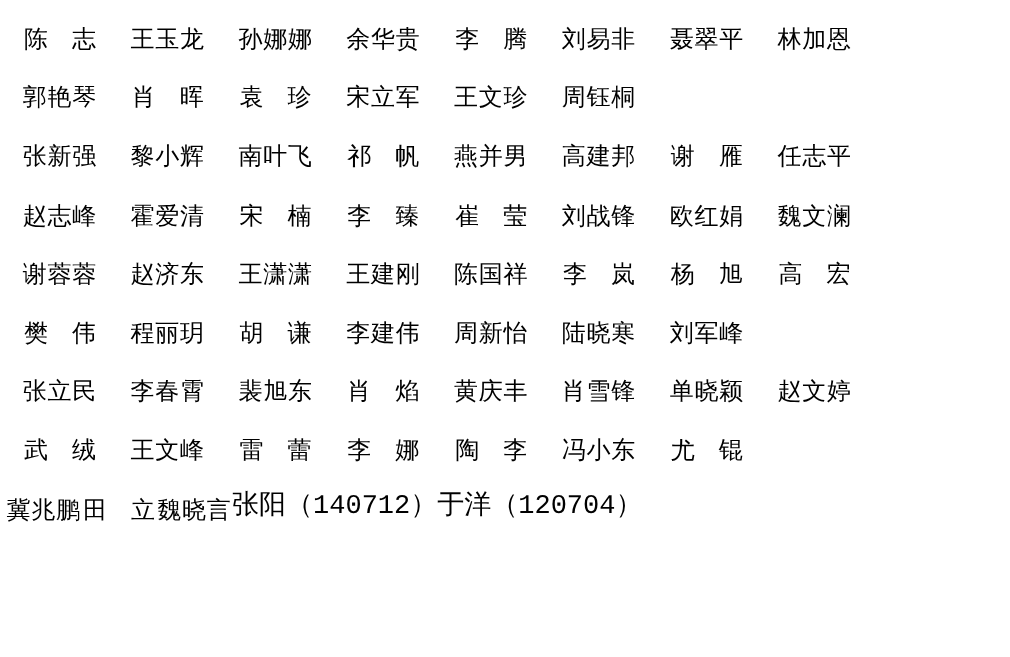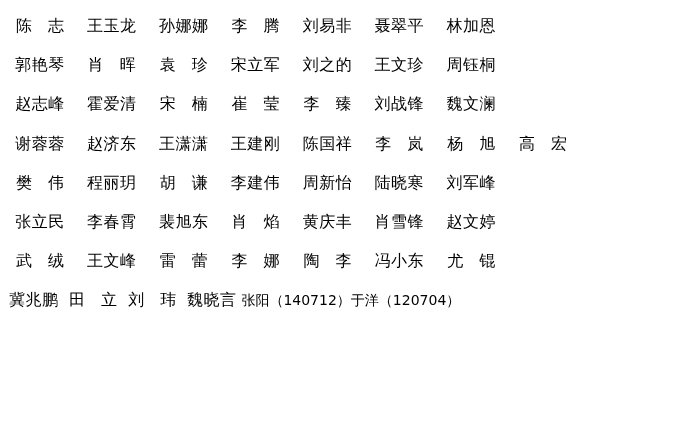--- a/index.html
+++ b/index.html
@@ -38,53 +38,65 @@
   .name-cell.spread2 {
     letter-spacing: 0px;
   }
   .name-cell.spread2 > .ch {
     display: inline-block;
   }
   .name-cell.spread2 > .ch:first-child {
     margin-right: 16px;
   }
   .name-cell.wide {
-    font-size: 14px;
+    font-size: 18px;
     letter-spacing: 0px;
+    font-family: Liberation Mono, monospace;
   }
 </style>
 </head>
 <body>
 
 <div id="name-grid">
     <div class="name-row">
       <div class="name-cell spread2"><span class="ch">陈</span><span class="ch">志</span></div>
       <div class="name-cell">王玉龙</div>
       <div class="name-cell">孙娜娜</div>
+      <div class="name-cell">余华贵</div>
       <div class="name-cell spread2"><span class="ch">李</span><span class="ch">腾</span></div>
       <div class="name-cell">刘易非</div>
       <div class="name-cell">聂翠平</div>
       <div class="name-cell">林加恩</div>
     </div>
     <div class="name-row">
       <div class="name-cell">郭艳琴</div>
       <div class="name-cell spread2"><span class="ch">肖</span><span class="ch">晖</span></div>
       <div class="name-cell spread2"><span class="ch">袁</span><span class="ch">珍</span></div>
       <div class="name-cell">宋立军</div>
-      <div class="name-cell">刘之的</div>
       <div class="name-cell">王文珍</div>
       <div class="name-cell">周钰桐</div>
+    </div>
+    <div class="name-row">
+      <div class="name-cell">张新强</div>
+      <div class="name-cell">黎小辉</div>
+      <div class="name-cell">南叶飞</div>
+      <div class="name-cell spread2"><span class="ch">祁</span><span class="ch">帆</span></div>
+      <div class="name-cell">燕并男</div>
+      <div class="name-cell">高建邦</div>
+      <div class="name-cell spread2"><span class="ch">谢</span><span class="ch">雁</span></div>
+      <div class="name-cell">任志平</div>
     </div>
     <div class="name-row">
       <div class="name-cell">赵志峰</div>
       <div class="name-cell">霍爱清</div>
       <div class="name-cell spread2"><span class="ch">宋</span><span class="ch">楠</span></div>
+      <div class="name-cell spread2"><span class="ch">李</span><span class="ch">臻</span></div>
       <div class="name-cell spread2"><span class="ch">崔</span><span class="ch">莹</span></div>
-      <div class="name-cell spread2"><span class="ch">李</span><span class="ch">臻</span></div>
       <div class="name-cell">刘战锋</div>
+      <div class="name-cell">欧红娟</div>
       <div class="name-cell">魏文澜</div>
     </div>
     <div class="name-row">
       <div class="name-cell">谢蓉蓉</div>
       <div class="name-cell">赵济东</div>
       <div class="name-cell">王潇潇</div>
       <div class="name-cell">王建刚</div>
       <div class="name-cell">陈国祥</div>
       <div class="name-cell spread2"><span class="ch">李</span><span class="ch">岚</span></div>
       <div class="name-cell spread2"><span class="ch">杨</span><span class="ch">旭</span></div>
@@ -99,34 +111,34 @@
       <div class="name-cell">陆晓寒</div>
       <div class="name-cell">刘军峰</div>
     </div>
     <div class="name-row">
       <div class="name-cell">张立民</div>
       <div class="name-cell">李春霄</div>
       <div class="name-cell">裴旭东</div>
       <div class="name-cell spread2"><span class="ch">肖</span><span class="ch">焰</span></div>
       <div class="name-cell">黄庆丰</div>
       <div class="name-cell">肖雪锋</div>
+      <div class="name-cell">单晓颖</div>
       <div class="name-cell">赵文婷</div>
     </div>
     <div class="name-row">
       <div class="name-cell spread2"><span class="ch">武</span><span class="ch">绒</span></div>
       <div class="name-cell">王文峰</div>
       <div class="name-cell spread2"><span class="ch">雷</span><span class="ch">蕾</span></div>
       <div class="name-cell spread2"><span class="ch">李</span><span class="ch">娜</span></div>
       <div class="name-cell spread2"><span class="ch">陶</span><span class="ch">李</span></div>
       <div class="name-cell">冯小东</div>
       <div class="name-cell spread2"><span class="ch">尤</span><span class="ch">锟</span></div>
     </div>
     <div class="name-row">
       <div class="name-cell">冀兆鹏</div>
       <div class="name-cell spread2"><span class="ch">田</span><span class="ch">立</span></div>
-      <div class="name-cell spread2"><span class="ch">刘</span><span class="ch">玮</span></div>
       <div class="name-cell">魏晓言</div>
       <div class="name-cell wide">张阳（140712）</div>
       <div class="name-cell wide">于洋（120704）</div>
       <div class="name-cell"></div>
       <div class="name-cell"></div>
     </div>
   </div>
 
 </body></html>

